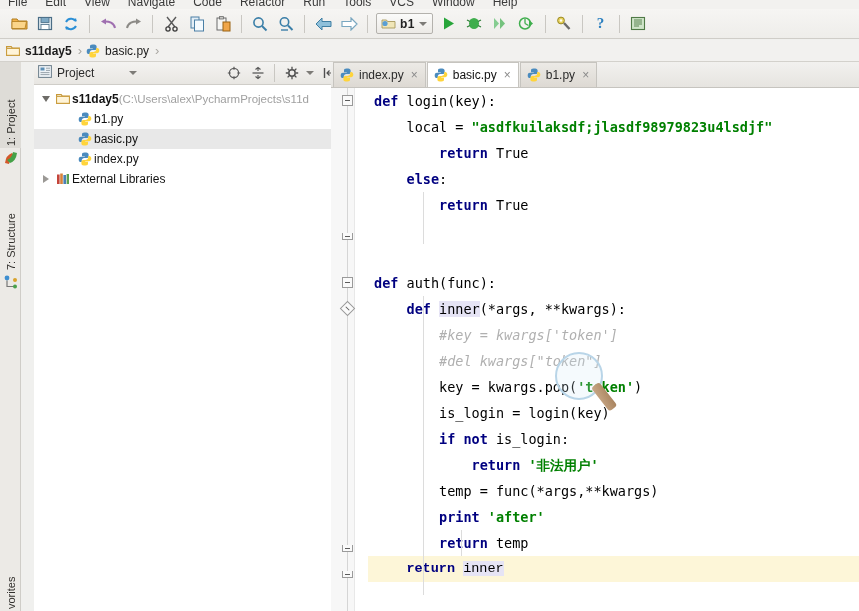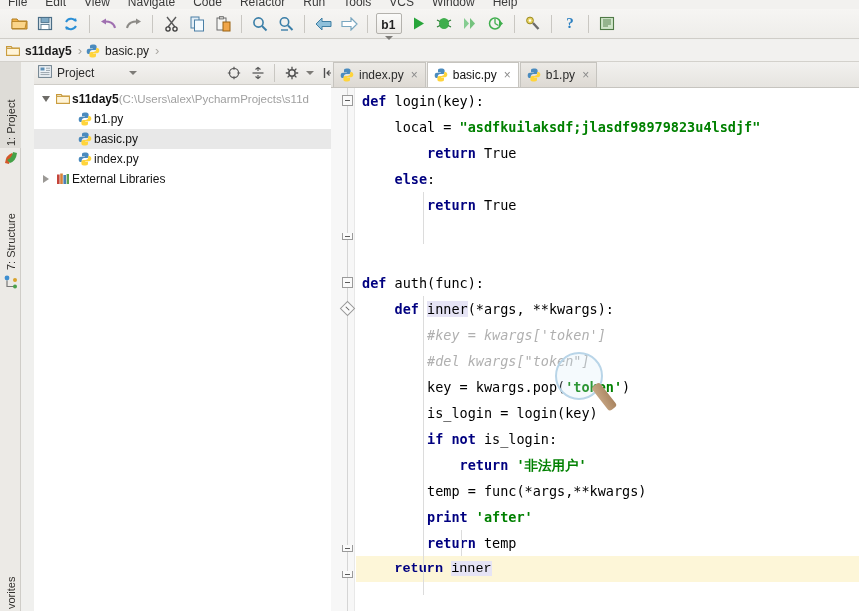--- a/index.html
+++ b/index.html
@@ -36,21 +36,20 @@
     display: flex; align-items: center; justify-content: center;
     border-radius: 2px;
   }
   .tsep { width: 1px; height: 18px; background: #c9c7c2; margin: 0 5px; }
   .runcfg {
     display: flex; align-items: center; gap: 4px;
     height: 21px; padding: 0 5px 0 4px;
     border: 1px solid #b4b2ad; border-radius: 2px;
     background: linear-gradient(180deg,#fbfbfa,#eceae6);
     margin: 0 3px;
-    flex-direction: column;
   }
   .runcfg .cfgname { font-size: 12px; font-weight: bold; color: #222; letter-spacing: .3px; }
   .caret-dn { width: 0; height: 0; border-left: 4px solid transparent; border-right: 4px solid transparent; border-top: 4px solid #7d7b77; }
 
   
   .navbar {
     position: absolute; top: 40px; left: 0; width: 859px; height: 22px;
     background: #f2f1ef; border-bottom: 1px solid #d3d1cc;
     display: flex; align-items: center; padding-left: 6px; gap: 0;
   }
@@ -130,21 +129,21 @@
   .foldline { position: absolute; left: 16px; top: 0; width: 1px; height: 523px; background: #d5d5d5; }
   .foldbox {
     position: absolute; left: 11px; width: 11px; height: 11px;
     background: #fafafa; border: 1px solid #9a9a9a;
     display: flex; align-items: center; justify-content: center;
   }
   .foldbox .minus { width: 5px; height: 1px; background: #5c5c5c; }
   .foldbox.diamond { transform: rotate(45deg); }
   .foldbox.capB { height: 7px; border-top: none; }
 
-  .codelines { position: absolute; top: 0; left: 25px; width: 503px; }
+  .codelines { position: absolute; top: 0; left: 25px; width: 503px; padding-left: 12px; }
   .cl {
     height: 26px; line-height: 26px;
     font-family: "DejaVu Sans Mono", monospace;
     font-size: 13.5px; white-space: pre; color: #000000;
     padding-left: 6px;
   }
   .cl.hl { background: #fdf6d8; font-family: Liberation Mono, monospace; }
   .kw { color: #000080; font-weight: bold; }
   .str { color: #008000; font-weight: bold; }
   .cmt { color: #b0b0b0; font-style: italic; }

